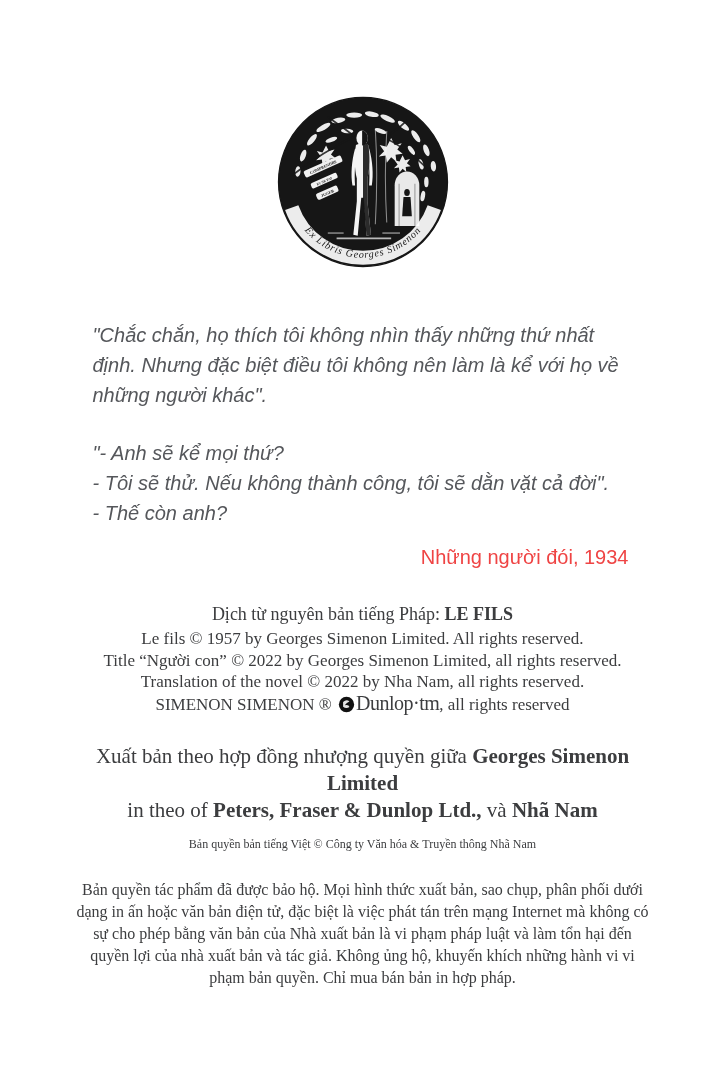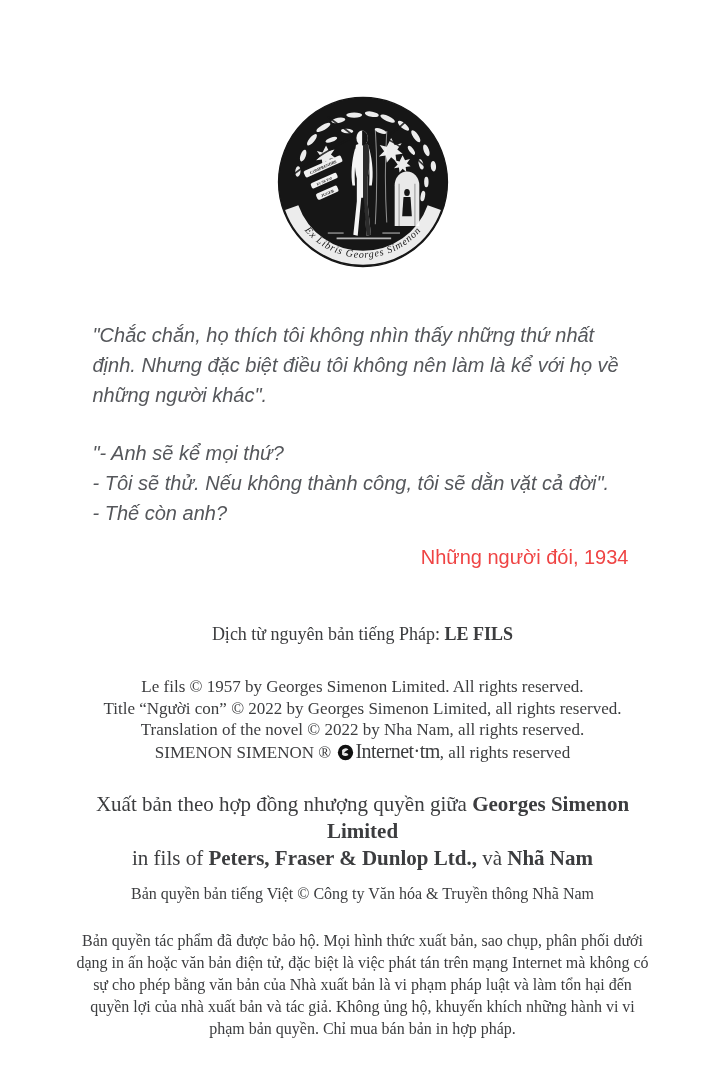--- a/index.html
+++ b/index.html
@@ -38,24 +38,24 @@
     font-size:20px;
     text-align:right;
     margin:18px 4px 0 0;
   }
   
   .serif-block{
     text-align:center;
     font-size:18px;
     margin:0;
   }
-  .title-block{margin-top:52px;line-height:27px;}
-  .copyright-block{margin-top:28px;font-size:17px;line-height:21.5px;}
+  .title-block{margin-top:32px;line-height:27px;}
+  .copyright-block{font-size:17px;line-height:21.5px;}
   .license-block{margin-top:28px;line-height:27px;font-size:21px;}
-  .viet-line{margin-top:13px;font-size:16px;}
+  .viet-line{margin-top:13px;font-size:12px;}
   .legal{
     width:578px;
     margin:27px auto 0;
     text-align:center;
     font-size:16px;
     line-height:22px;
   }
   .b{font-weight:bold;}
   .tm-logo{
     width:17px;height:17px;
@@ -178,27 +178,27 @@
     </p>
 
     <div class="serif-block copyright-block">
       <div>Le fils © 1957 by Georges Simenon Limited. All rights reserved.</div>
       <div>Title “Người con” © 2022 by Georges Simenon Limited, all rights reserved.</div>
       <div>Translation of the novel © 2022 by Nha Nam, all rights reserved.</div>
       <div>
         <span>SIMENON SIMENON ® </span><svg class="tm-logo" viewBox="0 0 20 20">
             <circle cx="10" cy="10" r="9" fill="#111"></circle>
             <path d="M6 7 Q10 3.5 13.5 6.5 Q10 8 8 11 Q12.5 9.8 13.5 13 Q9.5 15.5 6 12.5" fill="#ffffff" opacity="0.9"></path>
-          </svg><span class="tm-name">Internet·tm</span><span>, all rights reserved</span>
+          </svg><span class="tm-name">Dunlop·tm</span><span>, all rights reserved</span>
       </div>
     </div>
 
     <p class="serif-block license-block">
       <span style="display:block"><span>Xuất bản theo hợp đồng nhượng quyền giữa </span><span class="b">Georges Simenon Limited</span></span>
-      <span style="display:block"><span>in fils of </span><span class="b">Peters, Fraser &amp; Dunlop Ltd.,</span><span> và </span><span class="b">Nhã Nam</span></span>
+      <span style="display:block"><span>in theo of </span><span class="b">Peters, Fraser &amp; Dunlop Ltd.,</span><span> và </span><span class="b">Nhã Nam</span></span>
     </p>
 
     <p class="serif-block viet-line">Bản quyền bản tiếng Việt © Công ty Văn hóa &amp; Truyền thông Nhã Nam</p>
   </div>
 
   <p class="legal">Bản quyền tác phẩm đã được bảo hộ. Mọi hình thức xuất bản, sao chụp, phân phối dưới dạng in ấn hoặc văn bản điện tử, đặc biệt là việc phát tán trên mạng Internet mà không có sự cho phép bằng văn bản của Nhà xuất bản là vi phạm pháp luật và làm tổn hại đến quyền lợi của nhà xuất bản và tác giả. Không ủng hộ, khuyến khích những hành vi vi phạm bản quyền. Chỉ mua bán bản in hợp pháp.</p>
 
 </div>
 
 </body></html>

